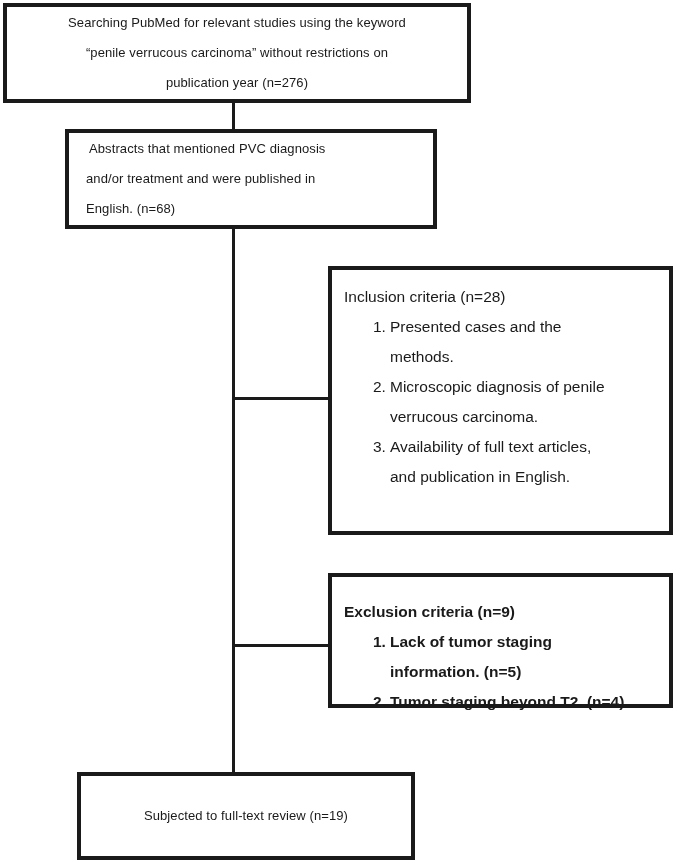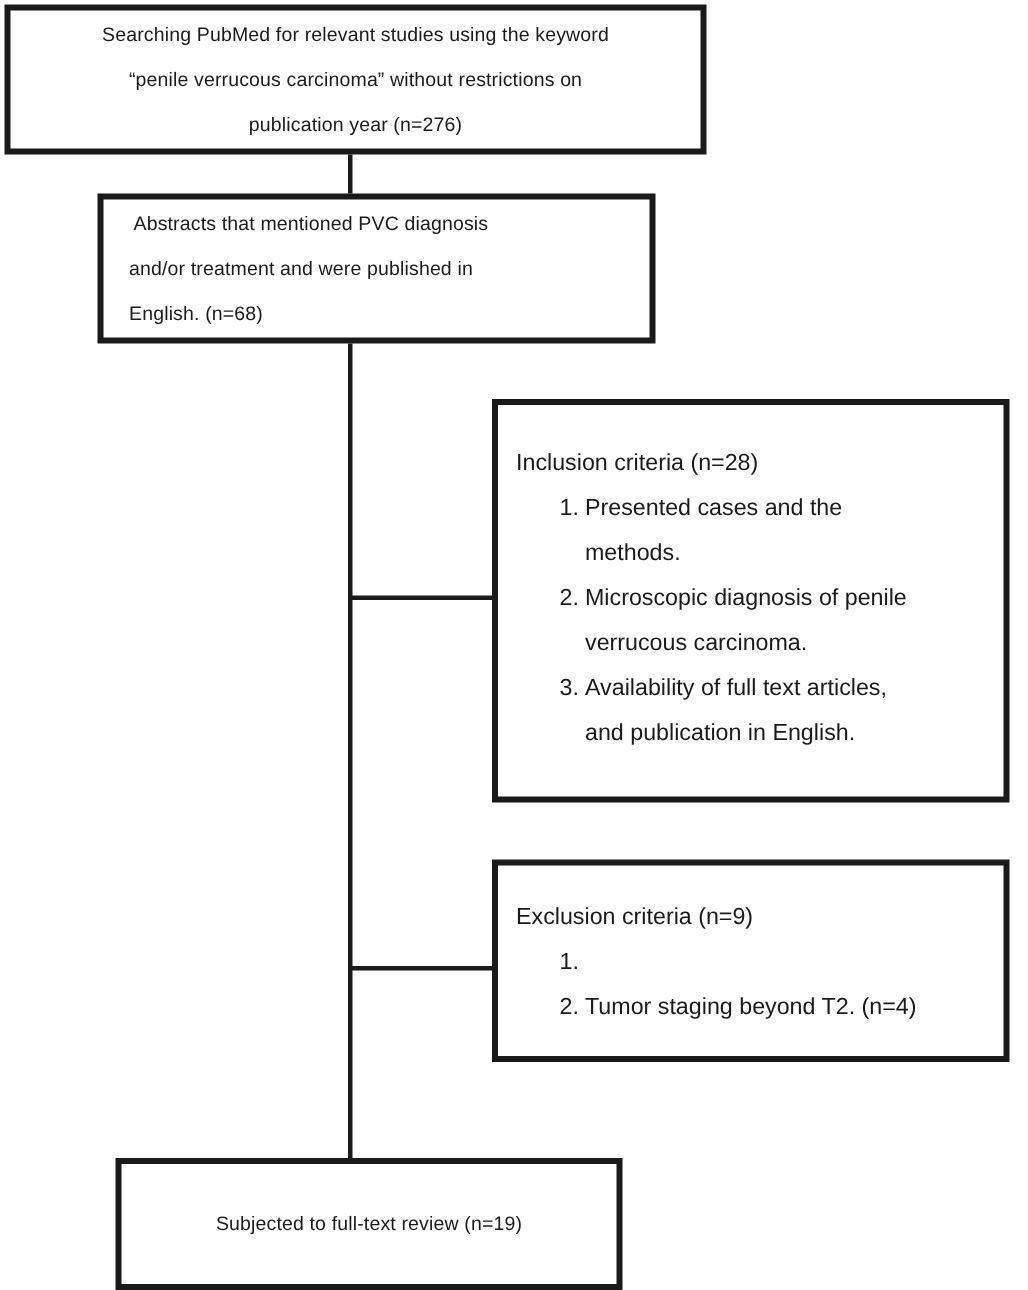--- a/index.html
+++ b/index.html
@@ -107,21 +107,21 @@
 
   <div class="node" style="left:65px; top:129px; width:372px; height:100px;">
     <div class="node-inner" style="padding-left:17px;">
       <div class="line-txt"> Abstracts that mentioned PVC diagnosis</div>
       <div class="line-txt">and/or treatment and were published in</div>
       <div class="line-txt">English. (n=68)</div>
     </div>
   </div>
 
   <div class="node crit" style="left:328px; top:266px; width:345px; height:269px;">
-    <div class="node-inner" style="padding:24px 10px 0 12px;">
+    <div class="node-inner" style="padding:12px 10px 0 12px;">
       <div class="crit-title">Inclusion criteria (n=28)</div>
       <ul class="crit-list">
         <li class="crit-item">
           <span class="crit-num">1.</span>
           <span class="crit-text">
             <span>Presented cases and the</span>
             <span>methods.</span>
           </span>
         </li>
         <li class="crit-item">
@@ -136,25 +136,29 @@
           <span class="crit-text">
             <span>Availability of full text articles,</span>
             <span>and publication in English.</span>
           </span>
         </li>
       </ul>
     </div>
   </div>
 
   <div class="node crit" style="left:328px; top:573px; width:345px; height:135px;">
-    <div class="node-inner" style="padding:20px 4px 0 12px;">
+    <div class="node-inner" style="padding:20px 4px 0 12px;font-weight:bold;">
       <div class="crit-title">Exclusion criteria (n=9)</div>
       <ul class="crit-list">
         <li class="crit-item">
           <span class="crit-num">1.</span>
+          <span class="crit-text">
+            <span>Lack of tumor staging</span>
+            <span>information. (n=5)</span>
+          </span>
         </li>
         <li class="crit-item">
           <span class="crit-num">2.</span>
           <span class="crit-text">
             <span>Tumor staging beyond T2. (n=4)</span>
           </span>
         </li>
       </ul>
     </div>
   </div>

